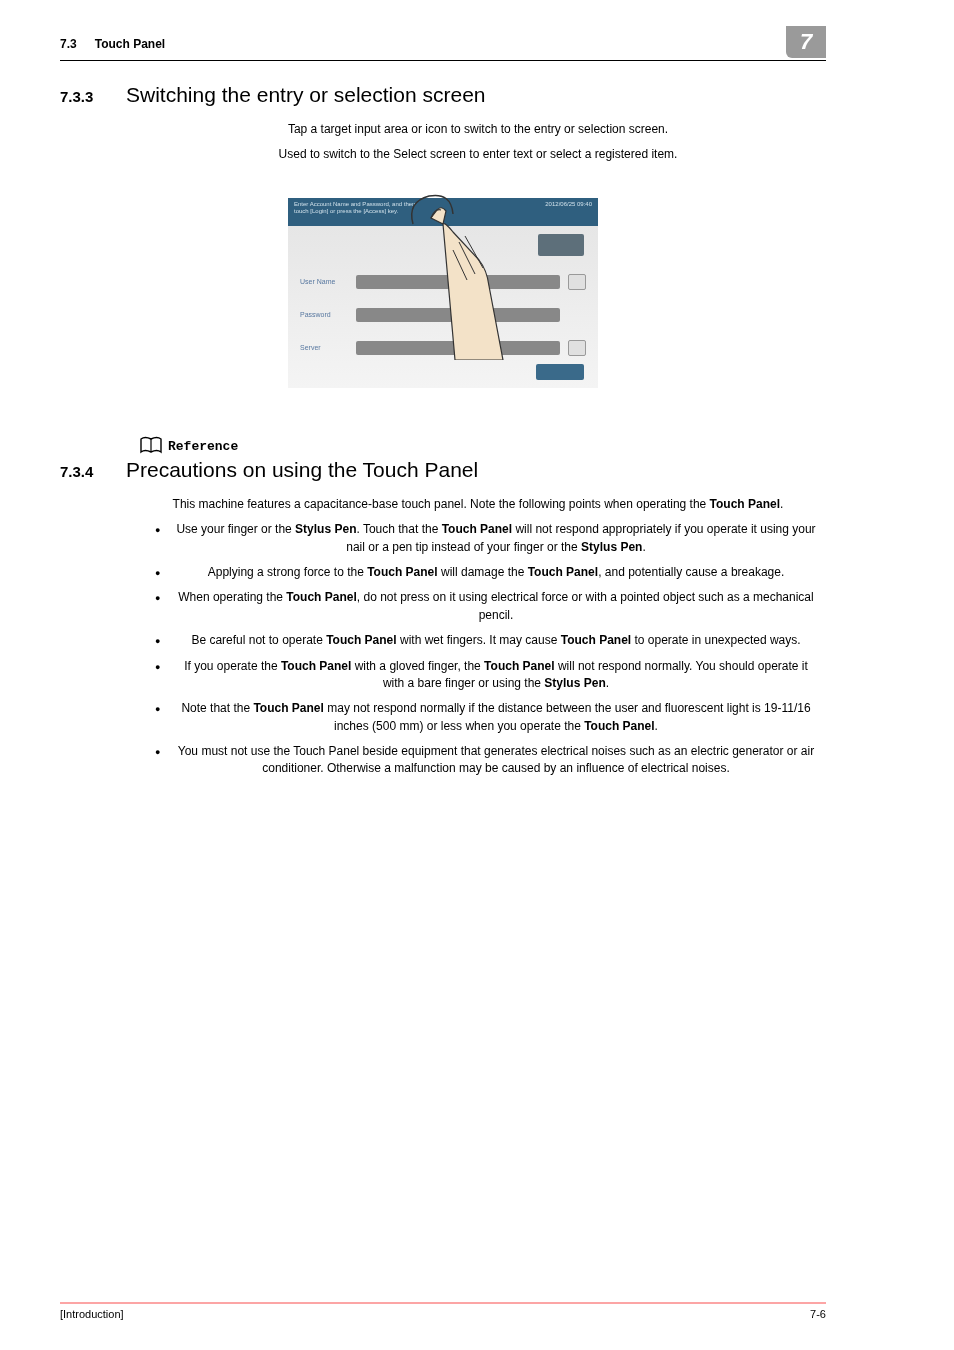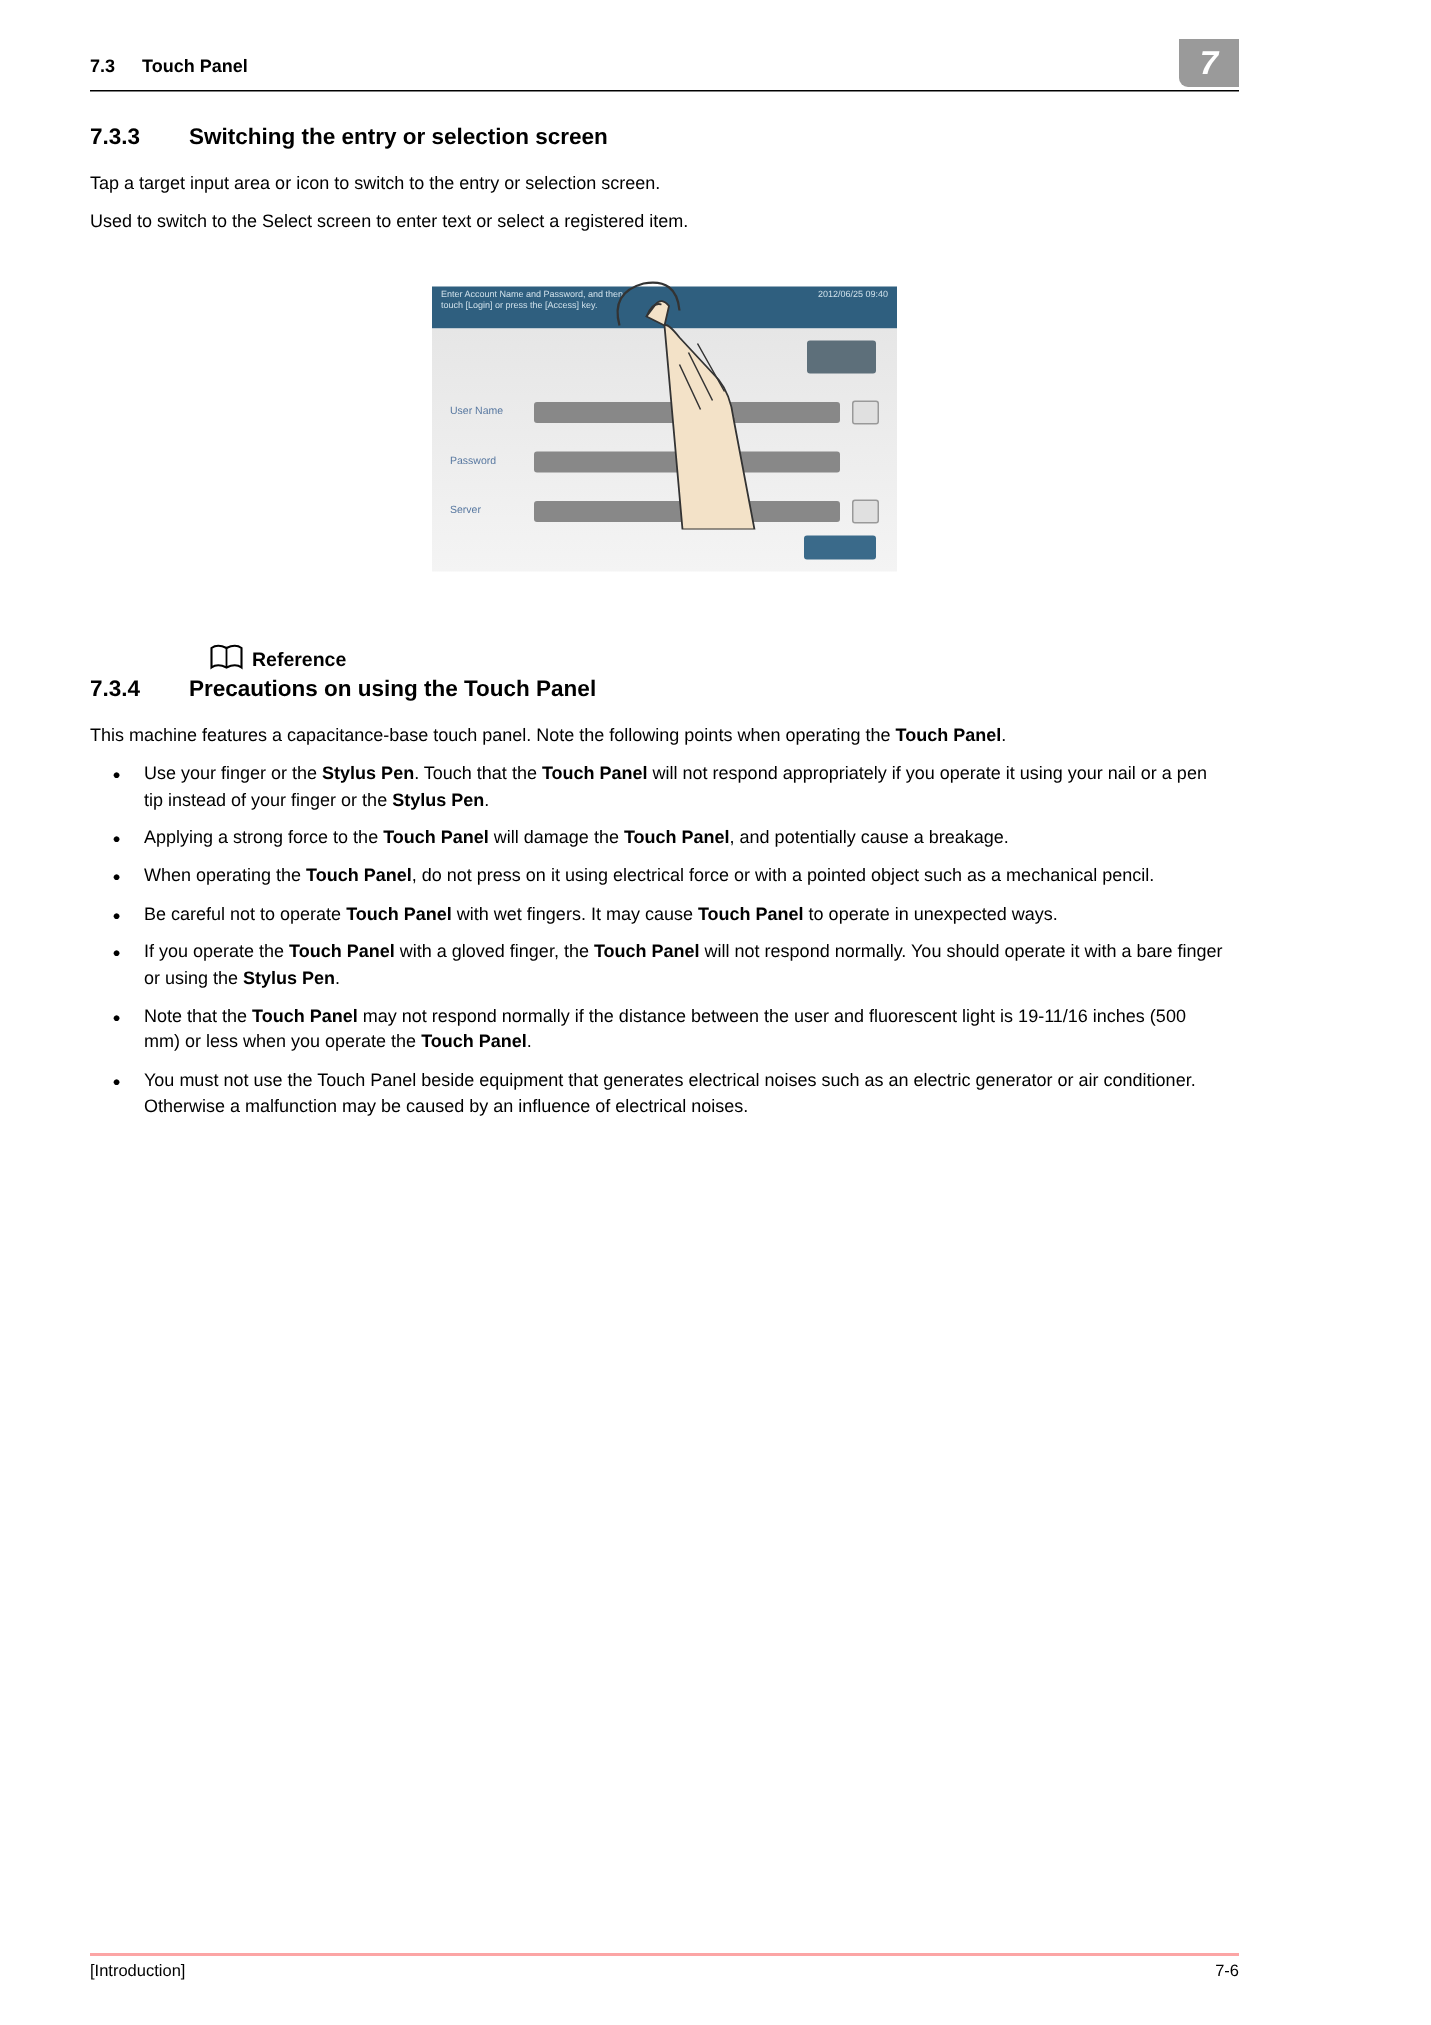--- a/index.html
+++ b/index.html
@@ -50,25 +50,27 @@
     align-items: baseline;
     gap: 16px;
     margin-bottom: 14px;
   }
   .section-num {
     font-size: 15px;
     font-weight: bold;
     min-width: 50px;
   }
   .section-title {
-    font-size: 15px;
-    font-weight: bold;
+    font-size: 21px;
+    font-weight: normal;
   }
   .body-block {
+    margin-left: 80px;
     margin-right: 10px;
+    text-align: center;
   }
   .para {
     font-size: 12px;
     line-height: 1.45;
     margin-bottom: 8px;
   }
   .figure-wrap {
     display: flex;
     justify-content: center;
     margin: 34px 0 48px 0;
@@ -140,20 +142,21 @@
     width: 120px;
     height: 170px;
     pointer-events: none;
   }
   .ref-row {
     display: flex;
     align-items: flex-end;
     gap: 6px;
     margin-left: 80px;
     margin-bottom: 4px;
+    font-family: Liberation Mono, monospace;
   }
   .ref-icon {
     width: 22px;
     height: 18px;
     display: inline-block;
   }
   .ref-label {
     font-size: 13px;
     font-weight: bold;
   }

